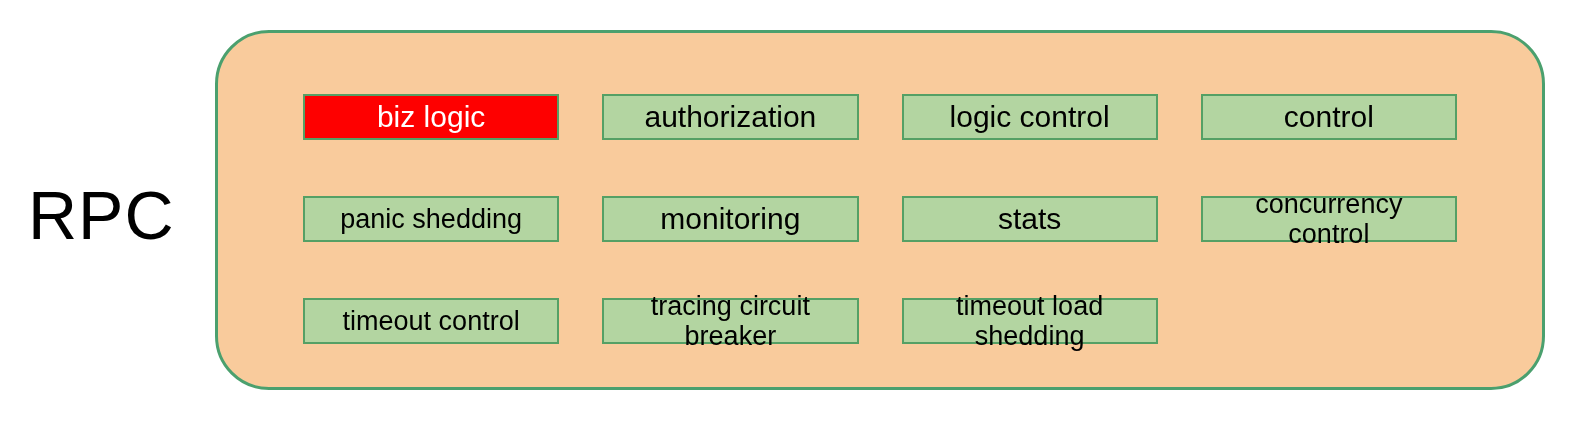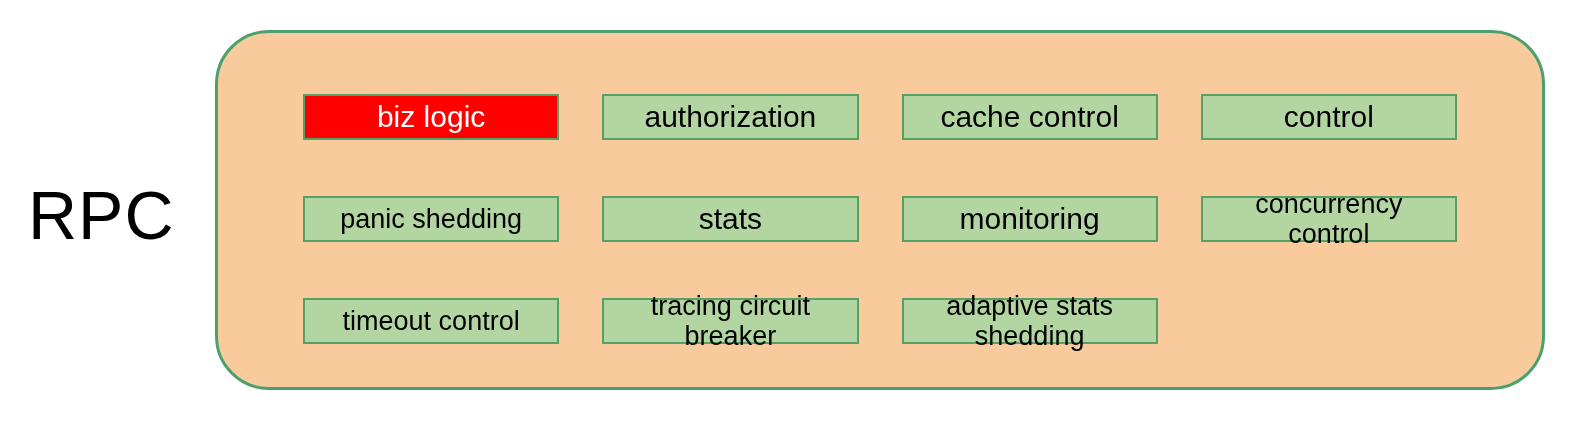--- a/index.html
+++ b/index.html
@@ -76,27 +76,27 @@
 </style>
 </head>
 <body>
 
 <div class="stage">
   <div class="rpc-label">RPC</div>
   <div class="container">
     <div class="grid">
         <div class="box highlight">biz logic</div>
         <div class="box">authorization</div>
-        <div class="box">cache control</div>
+        <div class="box">logic control</div>
         <div class="box">control</div>
         <div class="box small">panic shedding</div>
+        <div class="box">monitoring</div>
         <div class="box">stats</div>
-        <div class="box">monitoring</div>
         <div class="box small">concurrency
 control</div>
         <div class="box small">timeout control</div>
         <div class="box small">tracing circuit
 breaker</div>
-        <div class="box small">adaptive stats
+        <div class="box small">timeout load
 shedding</div>
       </div>
   </div>
 </div>
 
 </body></html>

